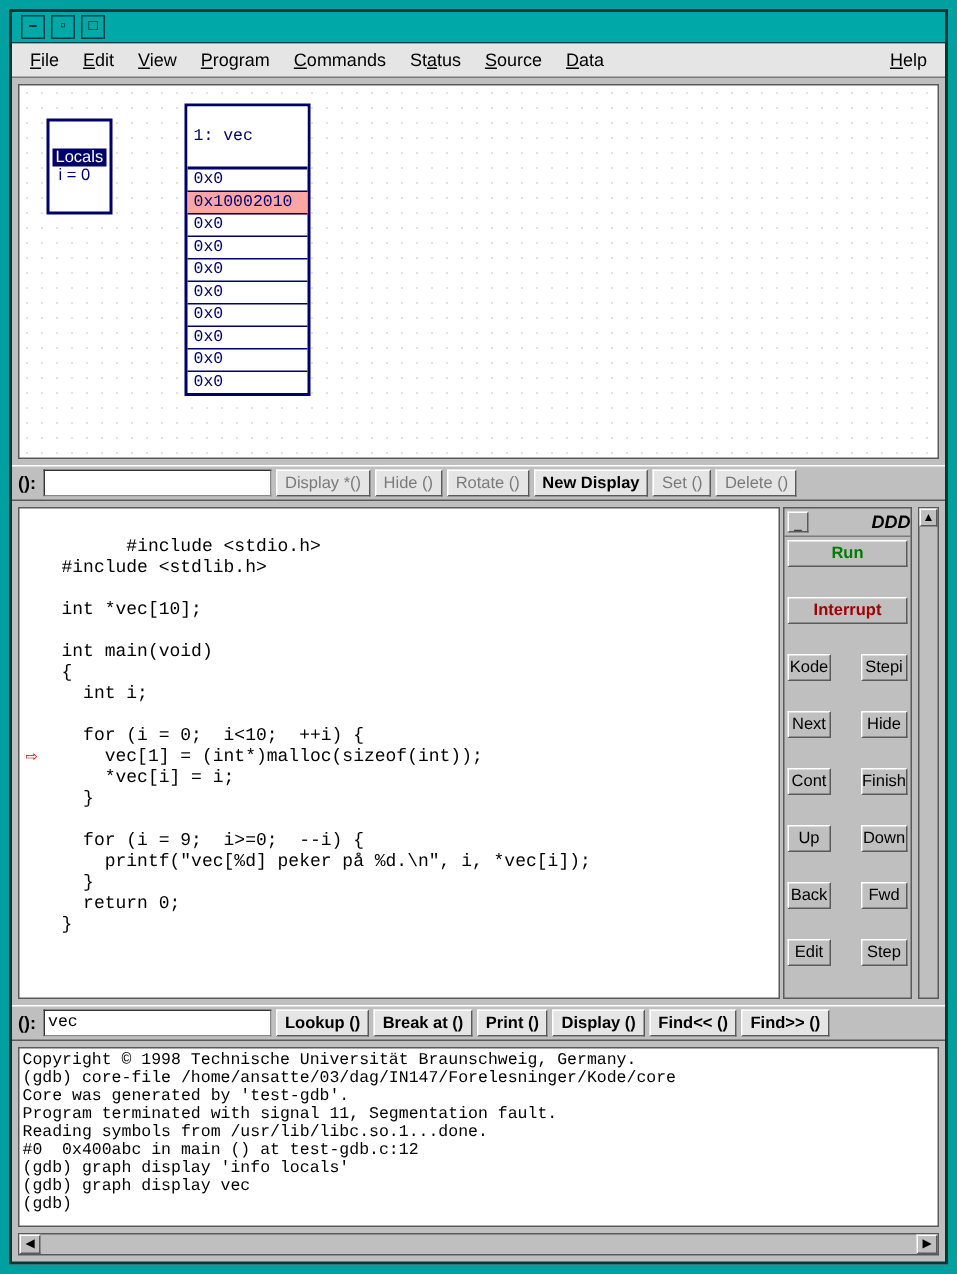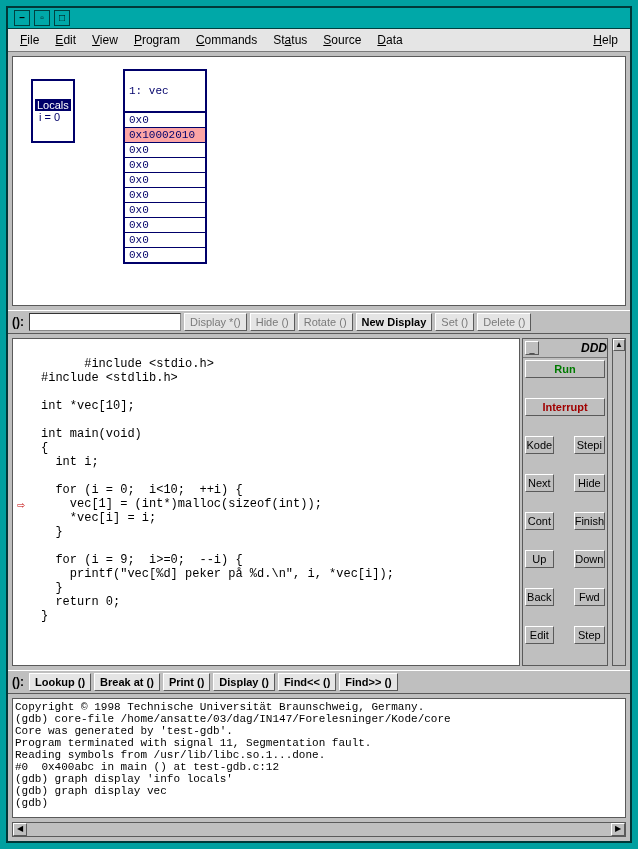--- a/index.html
+++ b/index.html
@@ -326,20 +326,21 @@
         <span class="cmd-btn">Step</span>
       </div>
     </div>
     <div class="scroll-stub">
       <div class="arrow-btn">▲</div>
     </div>
   </div>
 
   <div class="toolbar2">
     <span class="tb-label">():</span>
+    <input class="tb-input" value="vec" style="">
     <span class="m-btn bold">Lookup ()</span>
     <span class="m-btn bold">Break at ()</span>
     <span class="m-btn bold">Print ()</span>
     <span class="m-btn bold">Display ()</span>
     <span class="m-btn bold">Find&lt;&lt; ()</span>
     <span class="m-btn bold">Find&gt;&gt; ()</span>
   </div>
 
   <div class="console"><span id="console-text">Copyright © 1998 Technische Universität Braunschweig, Germany.
 (gdb) core-file /home/ansatte/03/dag/IN147/Forelesninger/Kode/core

